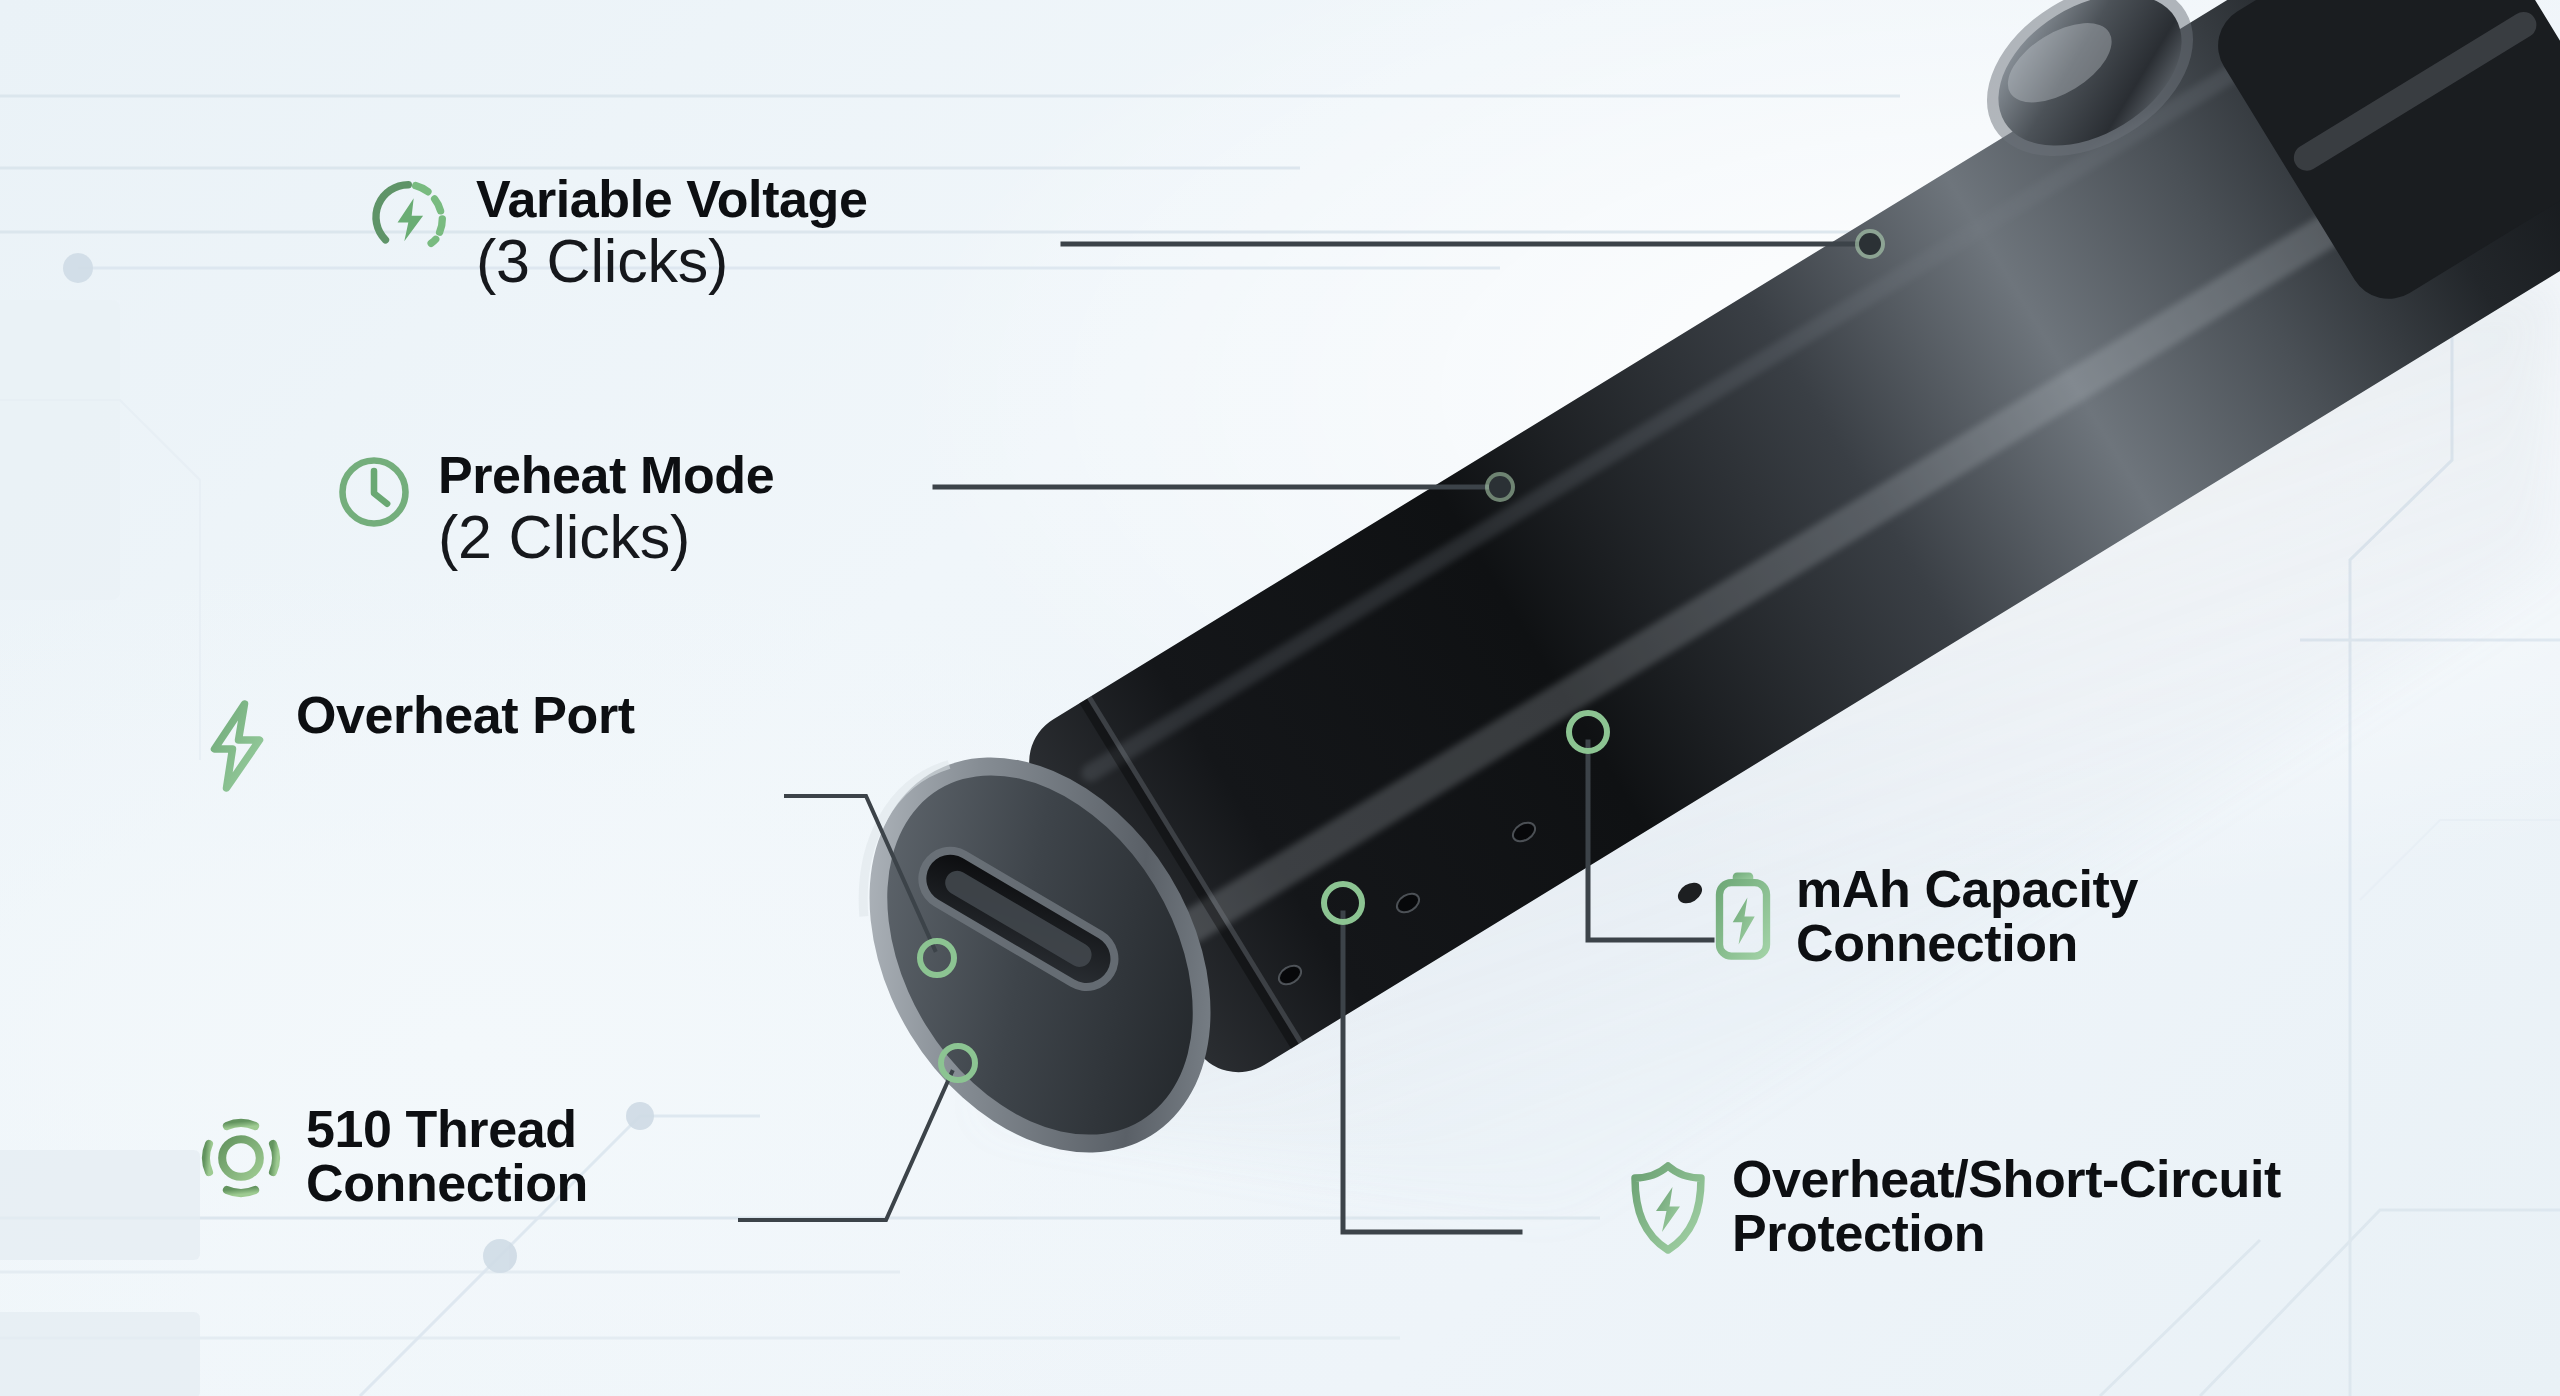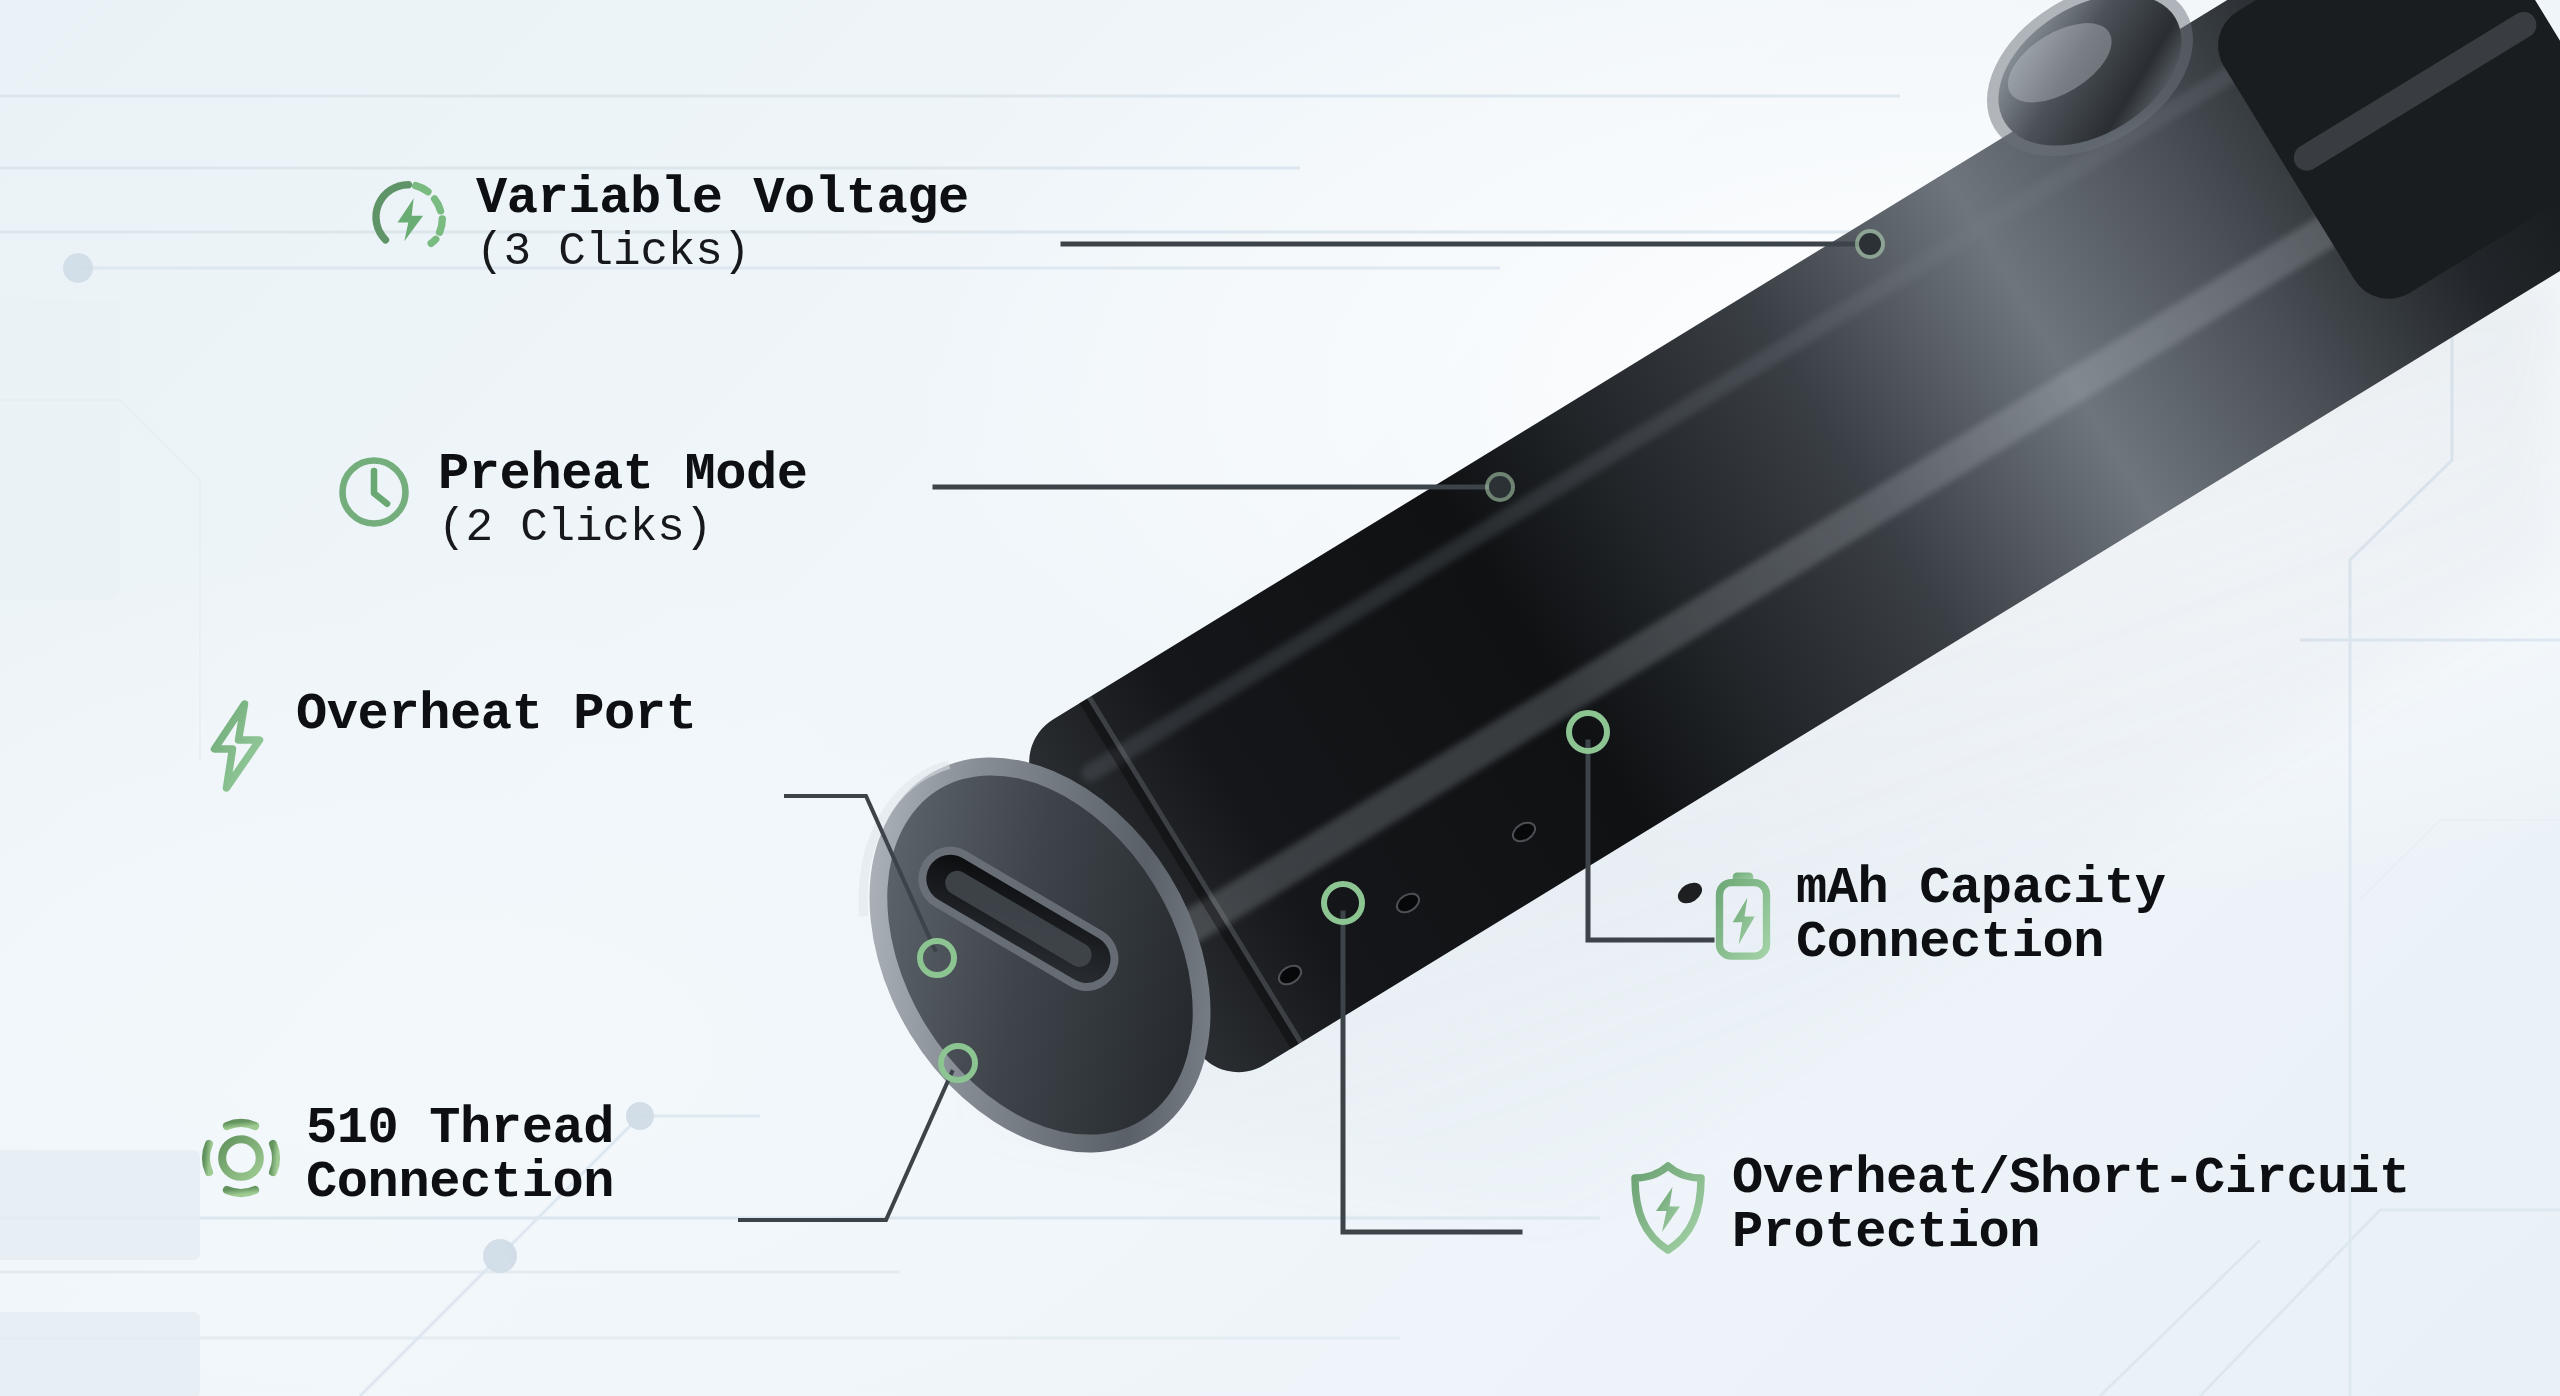--- a/index.html
+++ b/index.html
@@ -5,21 +5,21 @@
   html, body {
     margin: 0;
     padding: 0;
     background: #ffffff;
   }
   #stage {
     position: relative;
     width: 2560px;
     height: 1396px;
     overflow: hidden;
-    font-family: Liberation Mono, monospace;
+    font-family: Liberation Sans, sans-serif;
     background:
       radial-gradient(ellipse 70% 60% at 78% 28%, #ffffff 0%, rgba(255,255,255,0) 62%),
       radial-gradient(ellipse 60% 55% at 18% 75%, #f3f8fb 0%, rgba(243,248,251,0) 65%),
       linear-gradient(135deg, #eaf2f7 0%, #f0f6fa 38%, #eef4f9 70%, #e9f1f6 100%);
   }
 
   
   #bg-circuit {
     position: absolute;
     inset: 0;
@@ -65,21 +65,21 @@
     display: block;
     font-size: 52px;
     font-weight: 700;
     line-height: 1.04;
     color: #0d0f12;
     letter-spacing: -0.4px;
     white-space: nowrap;
   }
   .callout .sub {
     display: block;
-    font-size: 46px;
+    font-size: 61px;
     font-weight: 400;
     line-height: 1.16;
     color: #16181c;
     letter-spacing: -0.2px;
     white-space: nowrap;
   }
 
   
   #co-variable-voltage { left: 368px; top: 172px; }
   #co-variable-voltage .ico { margin-top: 2px; }

